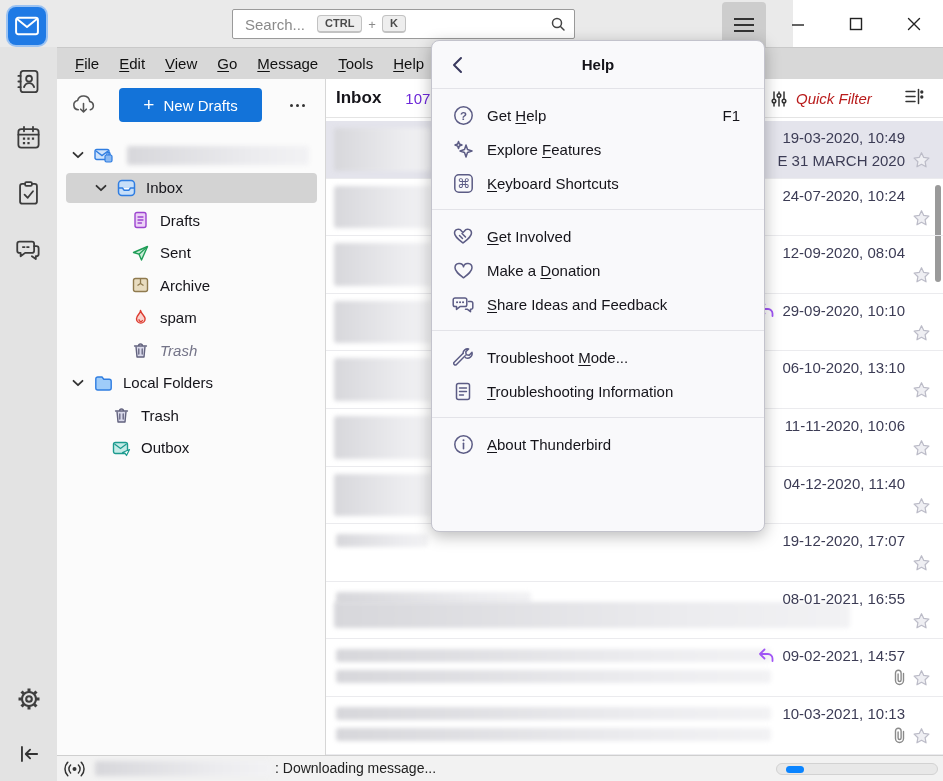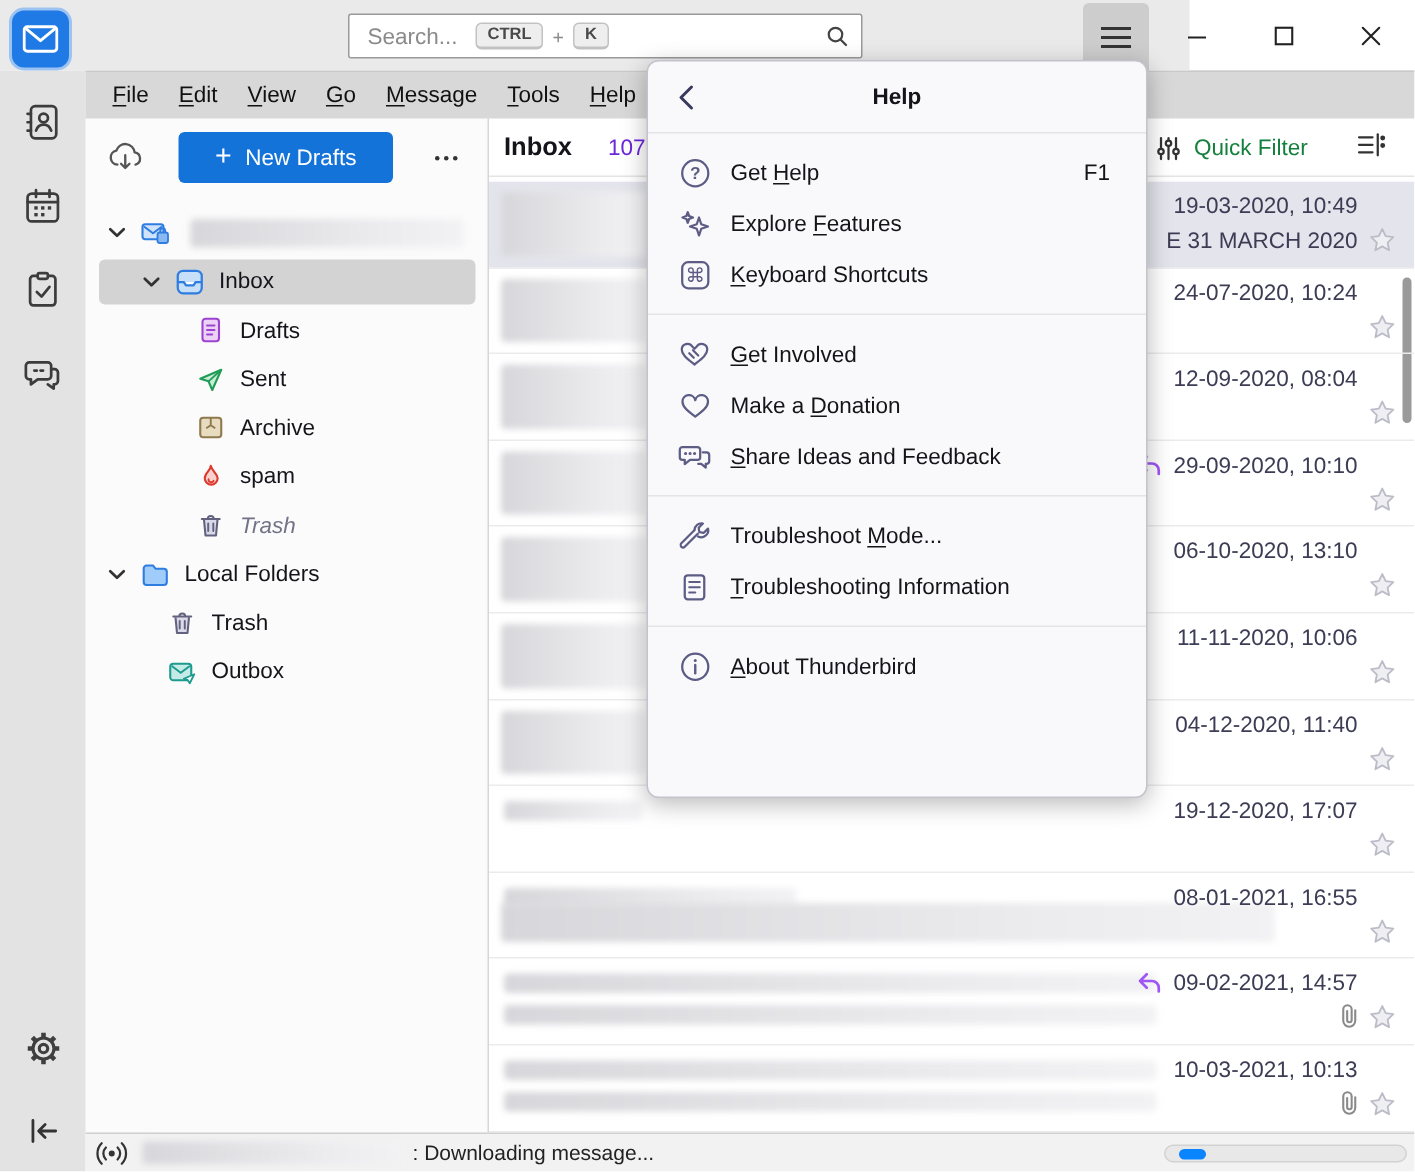--- a/index.html
+++ b/index.html
@@ -62,21 +62,21 @@
   .redact { background:linear-gradient(90deg,#d7d7db,#ececef 70%,#f2f2f4); border-radius:3px; filter:blur(2px); }
   .acct-redact { width:182px; height:19px; margin-left:4px; }
 
   
   .threadpane { position:absolute; left:326px; top:79px; width:617px; height:676px; background:#fff; z-index:2; }
   .tp-header { position:absolute; left:0; top:0; right:0; height:39px; border-bottom:1px solid #e4e4e4;
                display:flex; align-items:center; }
   .tp-title { font-size:17px; font-weight:bold; color:#15141a; margin-left:10px; }
   .tp-count { font-size:15px; color:#6d28d9; margin-left:24px; }
   .qf { position:absolute; left:444px; top:0; height:39px; display:flex; align-items:center; gap:8px; }
-  .qf-label { font-size:15px; color:#15803d; }
+  .qf-label { font-size:15px; color:#b91c1c;font-style:italic; }
   .disp-opts { position:absolute; left:578px; top:8px; }
   .rows { position:absolute; left:0; top:42px; right:0; height:634px; overflow:hidden; }
   .mrow { position:relative; height:57.6px; border-bottom:1px solid #ebebee; }
   .mrow.selected { background:#e4e4ec; }
   .r-top { position:absolute; top:8px; right:38px; display:flex; align-items:center; gap:8px; }
   .r-date { font-size:15px; color:#3c3c55; white-space:nowrap; }
   .r-star { position:absolute; top:30px; right:12px; }
   .r-clip { position:absolute; top:30px; right:37px; }
   .r-subject { position:absolute; top:31px; right:38px; font-size:15px; color:#3c3c55; white-space:nowrap; }
   .r-blurbig { position:absolute; left:8px; top:7px; bottom:7px; width:97px; }

